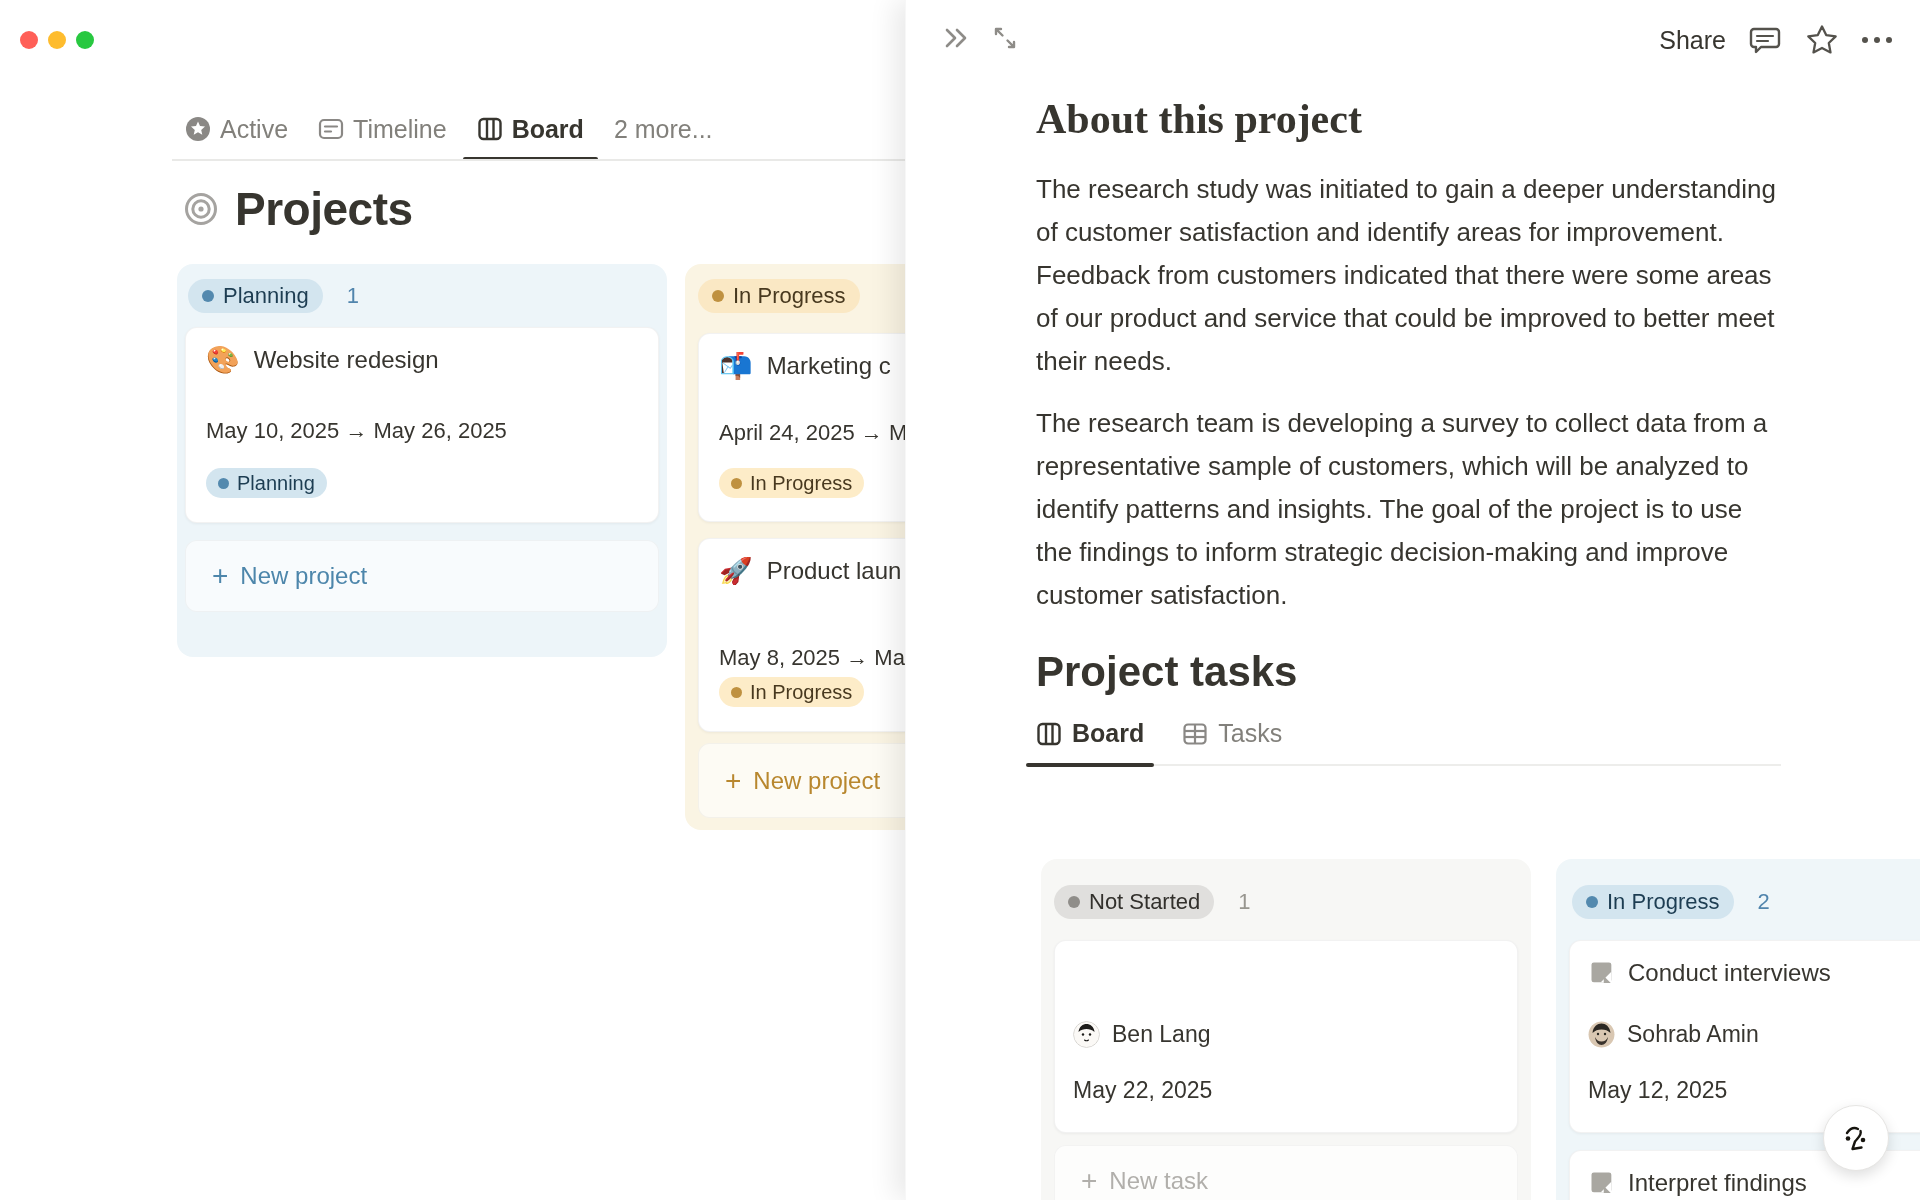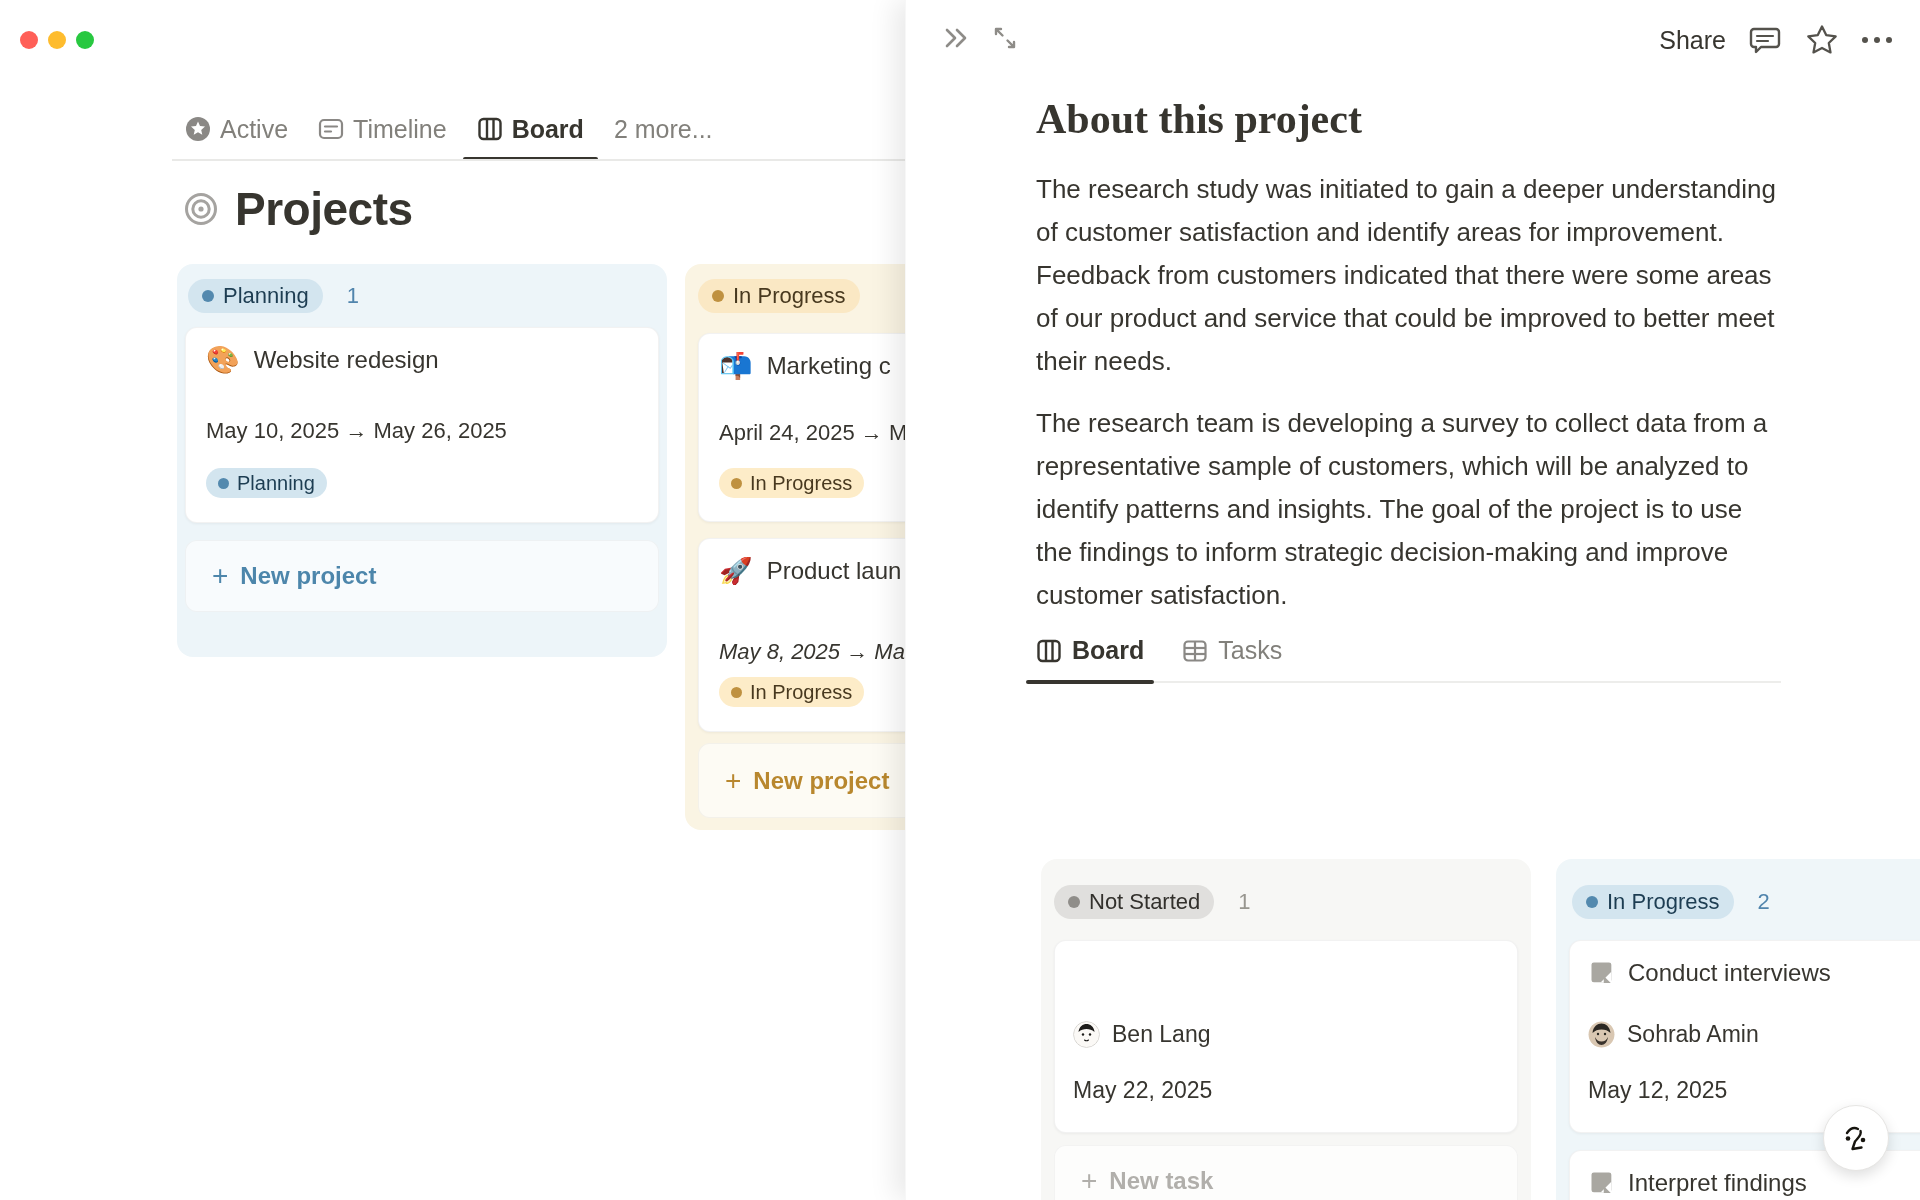--- a/index.html
+++ b/index.html
@@ -46,21 +46,21 @@
   .card .ctitle { font-size:24px; font-weight:500; color:#37352f; }
   .card .cdate { position:absolute; left:20px; font-size:22px; color:#37352f; white-space:nowrap; }
   .tag { position:absolute; left:20px; display:inline-flex; align-items:center; gap:8px; height:30px; padding:0 12px;
          border-radius:15px; font-size:20px; font-weight:500; }
   .tag.blue { background:#d3e5ef; color:#1d3d52; } .tag.blue .dot { width:11px; height:11px; background:#5389ae; }
   .tag.yellow { background:#fdecc8; color:#48391f; } .tag.yellow .dot { width:11px; height:11px; background:#bf9140; }
 
   .new-box { position:absolute; background:rgba(255,255,255,0.6); border:1px solid rgba(0,0,0,0.04);
              border-radius:12px; display:flex; align-items:center; gap:12px; padding-left:26px; }
   .new-box .plus { font-size:28px; line-height:1; }
-  .new-box .nlabel { font-size:24px; font-weight:700; }
+  .new-box .nlabel { font-size:24px; font-weight:400; }
   .new-box.blue-t { color:#4d86ab; } .new-box.yellow-t { color:#b8872e; } .new-box.gray-t { color:#b1afab; }
 
   
   .person-row { position:absolute; top:80px; left:18px; display:flex; align-items:center; gap:12px; }
   .person-row .pname { font-size:23px; color:#37352f; }
   .avatar { width:27px; height:27px; border-radius:50%; overflow:hidden; flex:0 0 auto; }
 
   
   .peek { position:absolute; top:0; left:905px; width:1015px; height:1200px; background:#fff; z-index:10;
           box-shadow:-10px 0 26px rgba(0,0,0,0.09); border-left:1px solid rgba(0,0,0,0.03); overflow:hidden; }
@@ -191,21 +191,21 @@
         <span class="dot"></span>
         <span>In Progress</span>
       </span>
     </div>
 
     <div class="card" style="left:13px; top:274px; width:474px; height:194px;">
       <div class="title-row">
         <span class="emoji">🚀</span>
         <span class="ctitle">Product laun</span>
       </div>
-      <div class="cdate" style="top:100px;font-style:italic;">May 8, 2025 → Ma</div>
+      <div class="cdate" style="top:106px;">May 8, 2025 → Ma</div>
       <span class="tag yellow" style="top:138px;">
         <span class="dot"></span>
         <span>In Progress</span>
       </span>
     </div>
 
     <div class="new-box yellow-t" style="left:13px; top:479px; width:474px; height:75px;">
       <span class="plus">+</span>
       <span class="nlabel">New project</span>
     </div>
@@ -244,20 +244,21 @@
           <i></i>
           <i></i>
           <i></i>
         </span>
     </div>
 
     <div class="peek-content">
       <h1>About this project</h1>
       <p>The research study was initiated to gain a deeper understanding of customer satisfaction and identify areas for improvement. Feedback from customers indicated that there were some areas of our product and service that could be improved to better meet their needs.</p>
       <p>The research team is developing a survey to collect data from a representative sample of customers, which will be analyzed to identify patterns and insights. The goal of the project is to use the findings to inform strategic decision-making and improve customer satisfaction.</p>
+      <h2>Project tasks</h2>
 
       <div class="peek-tabs">
         <div class="pk-tab active">
           <span>
             <svg width="26" height="26" viewBox="0 0 26 26">
                 <rect x="2.5" y="3" width="21" height="20" rx="4" fill="none" stroke="#37352f" stroke-width="2.4"></rect>
                 <line x1="10" y1="3.5" x2="10" y2="22.5" stroke="#37352f" stroke-width="2.4"></line>
                 <line x1="16.5" y1="3.5" x2="16.5" y2="22.5" stroke="#37352f" stroke-width="2.4"></line>
               </svg>
           </span>

